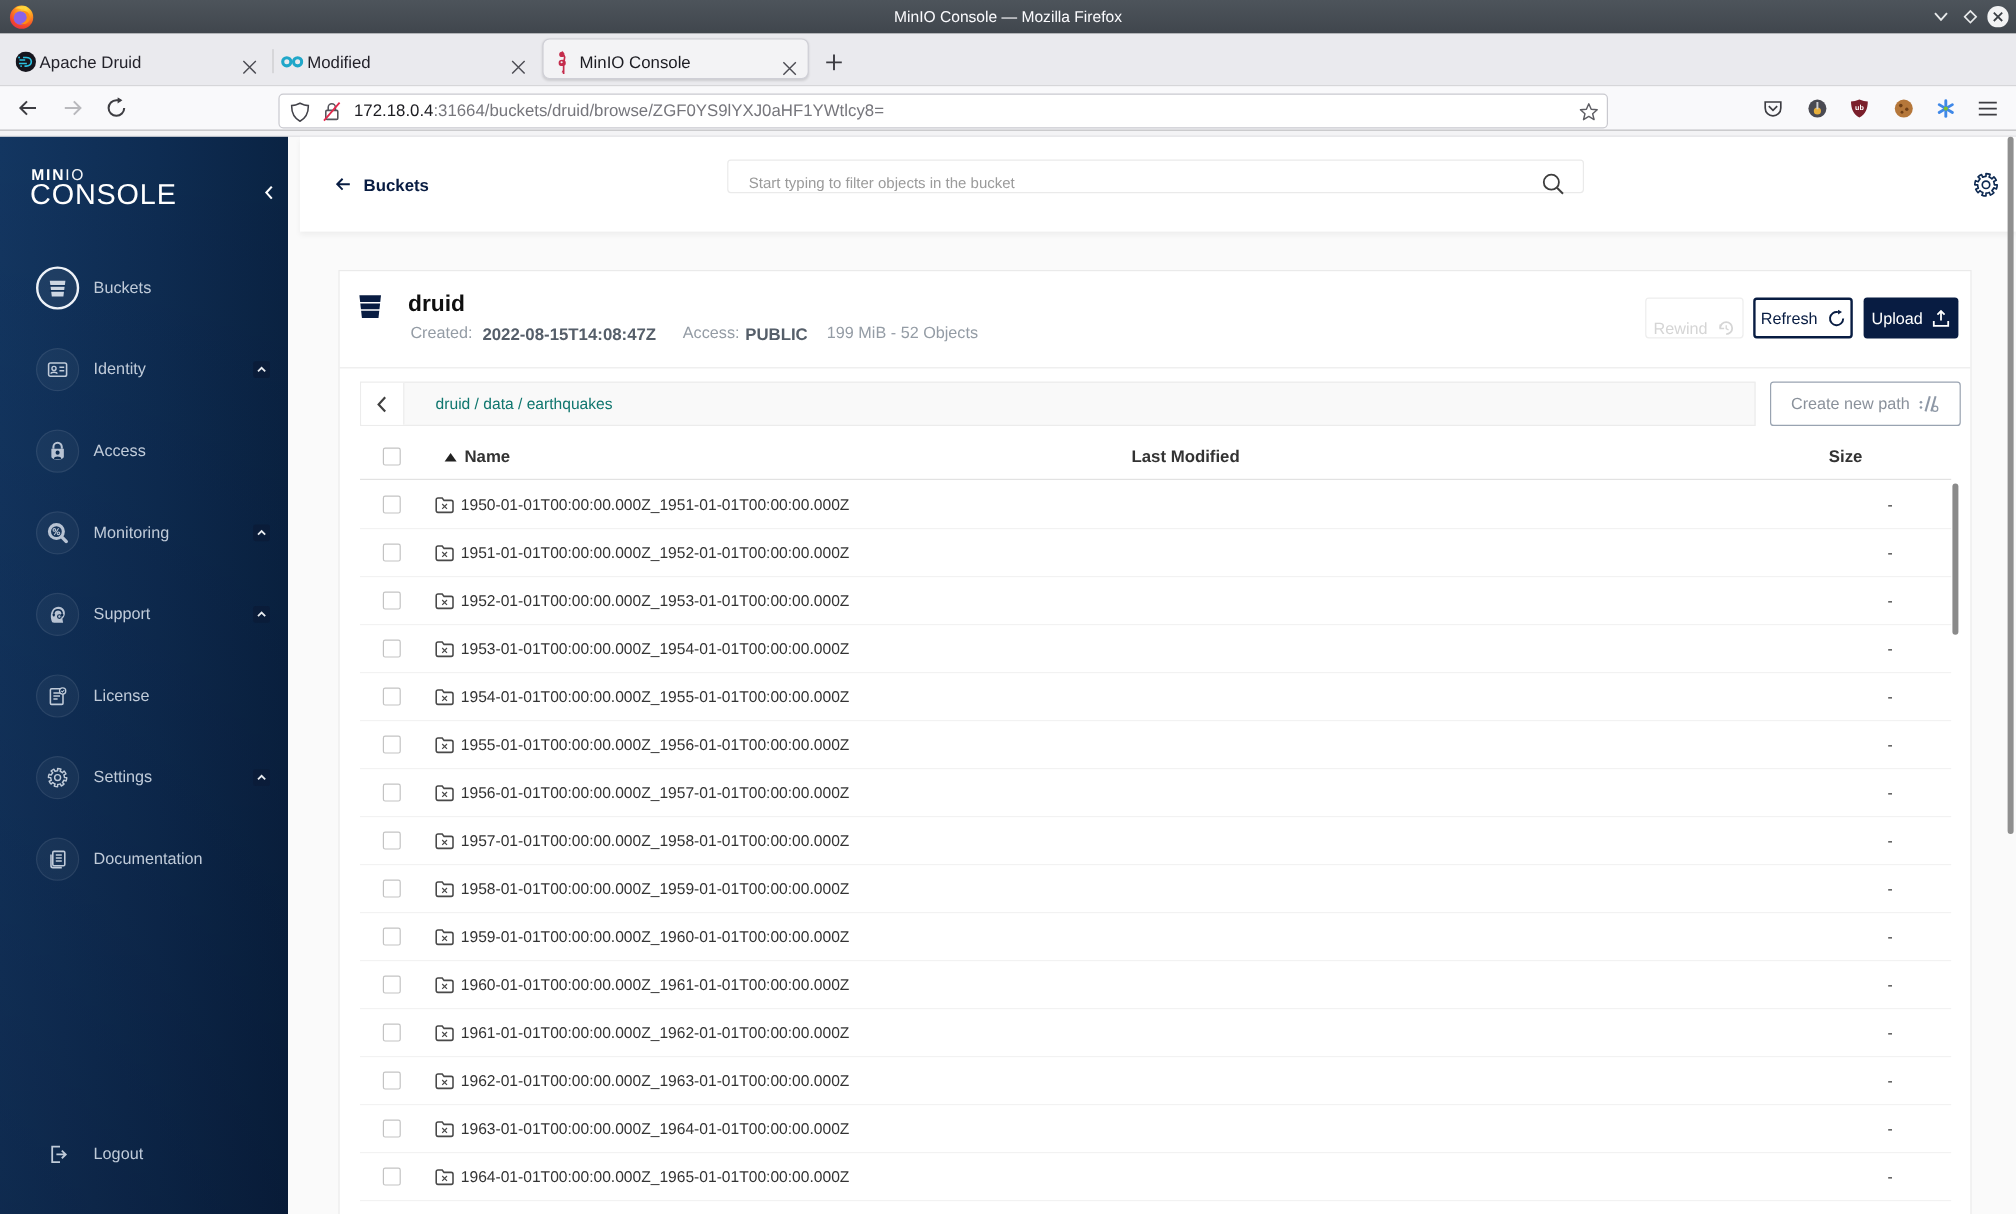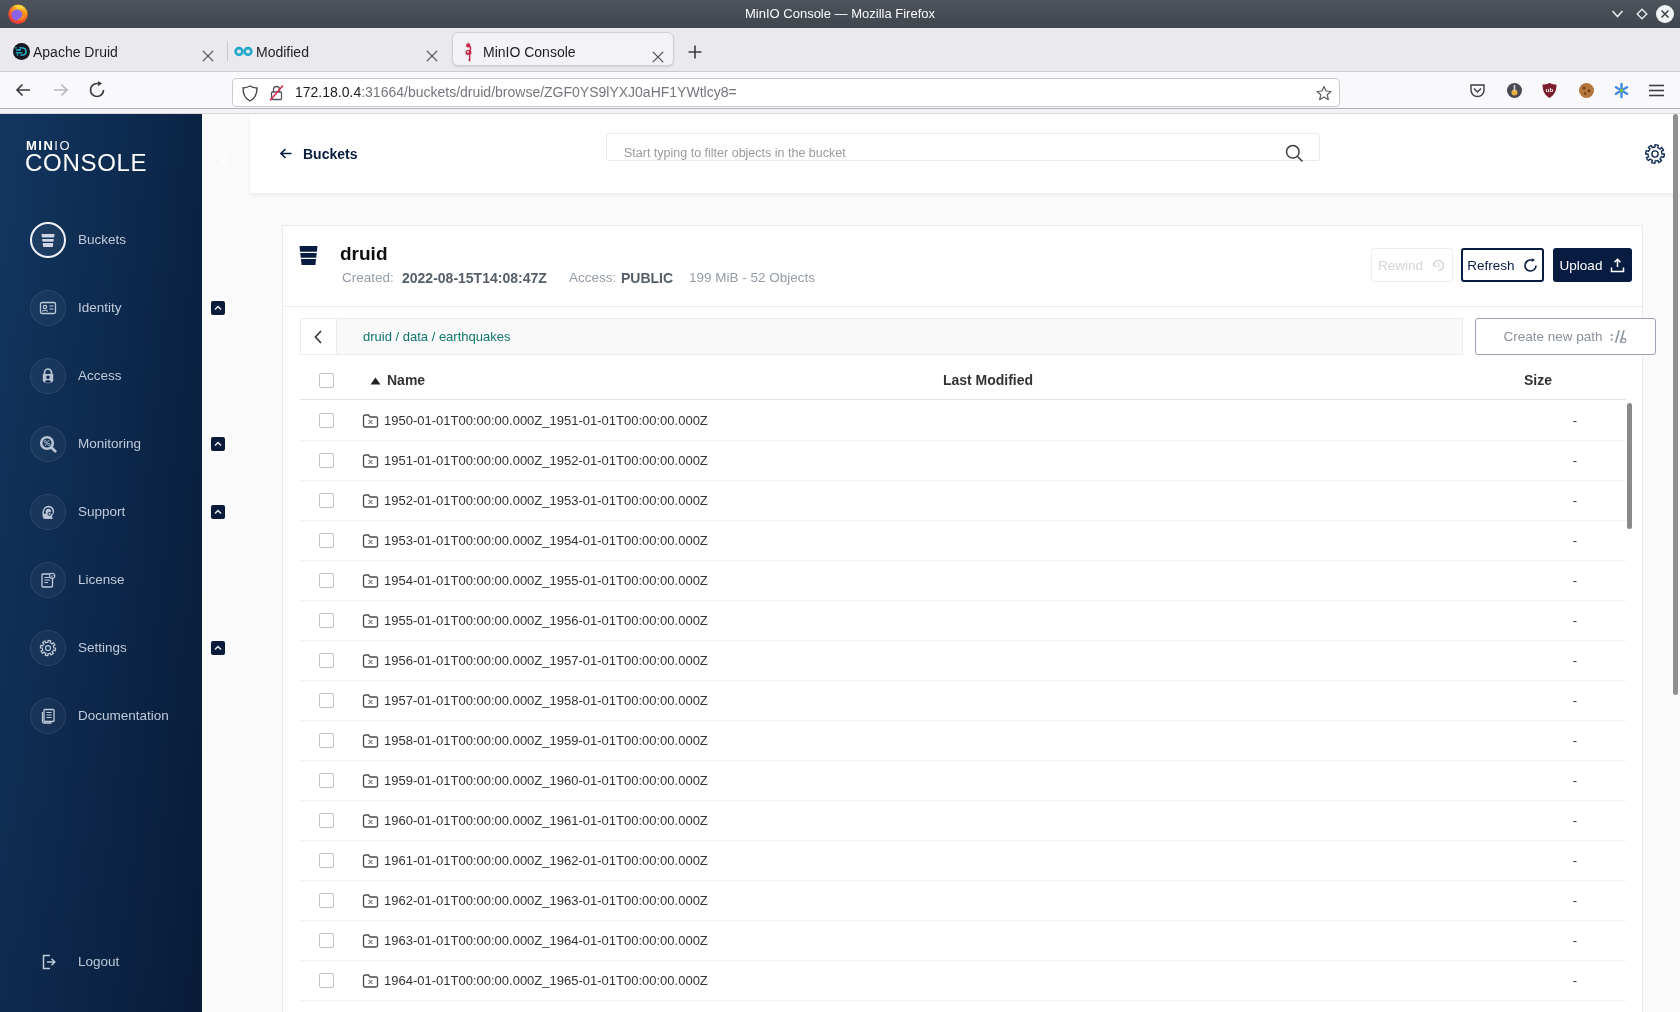--- a/index.html
+++ b/index.html
@@ -20,21 +20,21 @@
 #toolbar { position:absolute; left:0; top:72px; width:1680px; height:36px; background:#f9f9fb;padding-left:24px; }
 #urlbox { position:absolute; left:232px; top:6px; width:1108px; height:29px; background:#ffffff;
   border:1px solid #c9c9cf; border-radius:4px; }
 #urltext { position:absolute; left:62px; top:0; height:27px; line-height:27px; font-size:14px; color:#76767c; white-space:nowrap; }
 #urltext b { color:#1c1c21; font-weight:normal; }
 #chromeedge1 { position:absolute; left:0; top:108px; width:1680px; height:1px; background:#b2b2b6; }
 #chromestrip { position:absolute; left:0; top:109px; width:1680px; height:4px; background:#f3f3f5; }
 #chromeedge2 { position:absolute; left:0; top:113px; width:1680px; height:1px; background:#d8d8dc; }
 
 #app { position:absolute; left:0; top:114px; width:1680px; height:898px; background:#fafafa; }
-#sidebar { position:absolute; left:0; top:0; width:202px; height:898px;
+#sidebar { position:absolute; left:0; top:0; width:240px; height:898px;
   background:linear-gradient(to bottom, rgba(0,0,10,0) 0%, rgba(0,0,14,0.22) 100%), linear-gradient(90deg, #133661 0%, #0e2c52 55%, #0a2343 100%);padding-left:28px; }
 .mi { position:absolute; left:0; width:250px; height:68px; }
 .mi .circ { position:absolute; left:30px; top:16px; width:36px; height:36px; border-radius:50%;
   background:rgba(255,255,255,0.04); border:1px solid rgba(255,255,255,0.08); }
 .mi.sel .circ { border:2px solid #eef2f8; background:rgba(255,255,255,0.06); }
 .mi .mlabel { position:absolute; left:78px; top:0; height:68px; line-height:68px; font-size:13.5px; color:#c0cbd9; }
 .mi .chev { position:absolute; left:211px; top:27px; width:14px; height:14px; background:#0a1c39; border-radius:2px; }
 .mi .icon { position:absolute; left:39px; top:25px; width:18px; height:18px; }
 
 #mainheader { position:absolute; left:250px; top:0; width:1430px; height:79px; background:#ffffff;
@@ -43,29 +43,29 @@
   border:1px solid #eaeaea; border-radius:3px;padding-left:28px; }
 #searchbox .ph { position:absolute; left:17px; top:0; height:38px; line-height:38px; font-size:12.5px; color:#9b9b9b; }
 
 #card { position:absolute; left:282px; top:111px; width:1361px; height:800px; background:#fff; border:1px solid #eaeaea; }
 #cardtitle { position:absolute; left:57px; top:17px; font-size:19px; font-weight:bold; color:#0f0f0f; }
 #cardsub { position:absolute; left:0; top:44px; width:900px; height:18px; font-size:13.5px; color:#949ca5; }
 #cardsub b { color:#555e69; font-size:14px; }
 #cardsub span { position:absolute; top:0; white-space:nowrap;text-align:center; }
 .btn { position:absolute; top:22px; height:34px; border-radius:3px; font-size:13.5px;
   display:flex; align-items:center; justify-content:center; gap:8px; }
-#btn-rewind { left:1088px; width:82px; border:1px solid #ededed; color:#d5d5d5; background:#fff; }
+#btn-rewind { left:1088px; width:82px; border:1px solid #ededed; color:#d5d5d5; background:#fff;align-items:flex-end; }
 #btn-refresh { left:1178px; width:83px; border:2px solid #081c42; color:#081c42; background:#fff; }
 #btn-upload { left:1270px; width:79px; background:#081c42; color:#fff; }
 #carddiv { position:absolute; left:0px; top:80px; width:1359px; height:1px; background:#ebebeb; }
 
 #crumbbox { position:absolute; left:17px; top:92px; width:1163px; height:37px; border:1px solid #ececec; background:#f9f9f9; }
 #crumbback { position:absolute; left:0; top:0; width:36px; height:35px; background:#fff; border-right:1px solid #ececec; }
 #crumbtext { position:absolute; left:62px; top:0; height:35px; line-height:35px; font-size:13px; color:#0f766e; }
-#newpath { position:absolute; left:1192px; top:92px; width:181px; height:37px; border:1px solid #99a3b1;
+#newpath { position:absolute; left:1192px; top:92px; width:159px; height:37px; border:1px solid #99a3b1;
   border-radius:3px; background:#fff; color:#8a919b; font-size:13.5px; display:flex; align-items:center; justify-content:center; gap:7px; }
 
 #thead { position:absolute; left:17px; top:135px; width:1326px; height:39px; }
 #thead .hname { position:absolute; left:87px; top:0; height:39px; line-height:39px; font-size:14px; font-weight:bold; color:#333; }
 #thead .hlm { position:absolute; left:628px; width:120px; text-align:center; top:0; height:39px; line-height:39px; font-size:14px; font-weight:bold; color:#333; }
 #thead .hsize { position:absolute; left:1208px; width:60px; text-align:center; top:0; height:39px; line-height:39px; font-size:14px; font-weight:bold; color:#333; }
 #theadline { position:absolute; left:17px; top:173px; width:1326px; height:1px; background:#e2e2e2; }
 #rows { position:absolute; left:17px; top:175px; width:1326px; }
 .row { position:relative; width:1326px; height:40px; border-bottom:1px solid #f2f2f2; }
 .row .fname { position:absolute; left:84px; top:0; height:40px; line-height:40px; font-size:13px; color:#333; }

